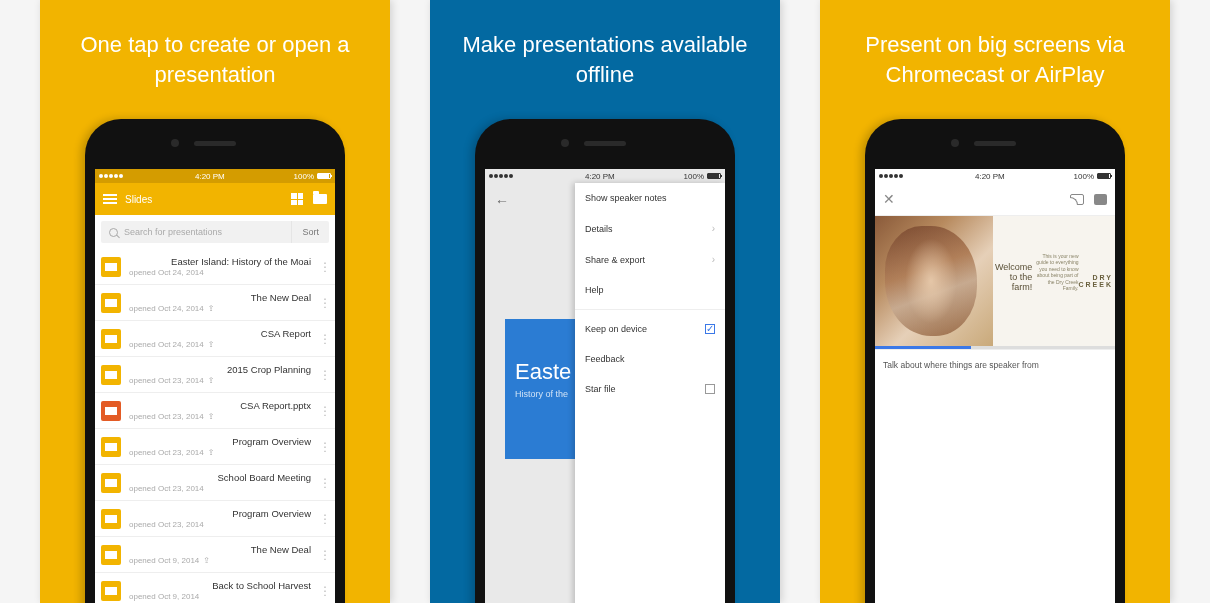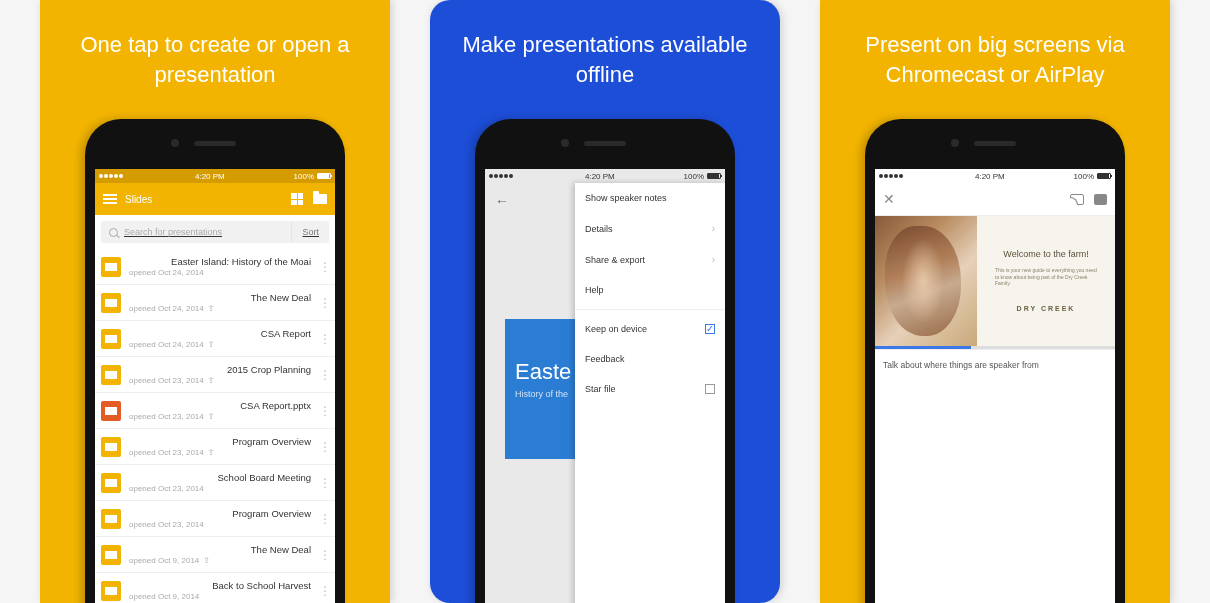--- a/index.html
+++ b/index.html
@@ -13,21 +13,21 @@
     padding: 0 40px;
   }
   .panel {
     width: 350px;
     height: 603px;
     background: #f2b400;
     position: relative;
     overflow: hidden;
     box-shadow: 2px 0 8px rgba(0,0,0,0.15);
   }
-  .panel:nth-child(2) { background: #1d4ed8; border-radius: 20px; }
+  .panel:nth-child(2) { background: #0369a1; }
   .panel:nth-child(3) { background: #f2b400; }
   .caption {
     color: #fff;
     text-align: center;
     font-size: 22px;
     font-weight: 300;
     line-height: 1.35;
     padding: 30px 20px 10px;
   }
   .phone {
@@ -85,21 +85,21 @@
   .appbar-left{display:flex;align-items:center;gap:8px;}
   .ham{width:14px;height:10px;position:relative;}
   .ham span,.ham::before,.ham::after{content:"";position:absolute;left:0;right:0;height:2px;background:#fff;}
   .ham::before{top:0}.ham span{top:4px}.ham::after{top:8px}
   .appbar-icons{display:flex;gap:10px;align-items:center;}
   .grid-icon{width:12px;height:12px;display:grid;grid-template-columns:1fr 1fr;grid-template-rows:1fr 1fr;gap:1px;}
   .grid-icon span{background:#fff;}
   .folder-icon{width:14px;height:10px;background:#fff;border-radius:1px;position:relative;}
   .folder-icon::before{content:"";position:absolute;top:-3px;left:0;width:6px;height:3px;background:#fff;border-radius:1px 1px 0 0;}
   .searchbar{
-    display:flex;margin:6px;background:#f1f1f1;border-radius:2px;text-decoration:underline;
+    display:flex;margin:6px;background:#f1f1f1;border-radius:2px;
   }
   .searchinput{flex:1;display:flex;align-items:center;gap:6px;padding:6px 8px;color:#aaa;font-size:9px;}
   .mag{width:9px;height:9px;border:1.3px solid #aaa;border-radius:50%;position:relative;}
   .mag::after{content:"";position:absolute;width:4px;height:1.3px;background:#aaa;right:-3px;bottom:-1px;transform:rotate(45deg);}
   .sortbtn{padding:6px 10px;font-size:9px;color:#777;border-left:1px solid #e5e5e5;}
   .list{}
   .row{display:flex;align-items:center;padding:7px 6px;border-bottom:1px solid #eee;gap:8px;}
   .ficon{width:20px;height:20px;background:#f2b400;border-radius:2px;position:relative;flex-shrink:0;}
   .ficon::after{content:"";position:absolute;left:4px;right:4px;top:6px;bottom:6px;background:#fff;}
   .ficon.pptx{background:#e35b25;}
@@ -131,21 +131,21 @@
   .s3top{display:flex;justify-content:space-between;align-items:center;padding:8px 8px;border-bottom:1px solid #eee;}
   .closex{font-size:14px;color:#888;}
   .s3icons{display:flex;gap:10px;color:#888;}
   .cast-icon{width:14px;height:11px;border:1.5px solid #888;border-radius:2px;position:relative;}
   .cast-icon::after{content:"";position:absolute;left:-1px;bottom:-1px;width:7px;height:7px;border:1.5px solid #888;border-left:none;border-bottom:none;border-radius:0 8px 0 0;background:#fff;}
   .chat-icon{width:13px;height:11px;background:#888;border-radius:2px;position:relative;}
   .chat-icon::after{content:"";position:absolute;left:3px;bottom:-3px;border:3px solid transparent;border-top-color:#888;}
   .s3slide{display:flex;height:130px;}
   .s3img{flex:1;background:linear-gradient(135deg,#8a5a3a 0%,#b78a5e 30%,#e6d0b8 60%,#c9a97a 100%);position:relative;}
   .s3img::after{content:"";position:absolute;inset:10px 16px 10px 10px;background:radial-gradient(ellipse 40% 55% at 50% 50%, rgba(230,200,170,.9), rgba(120,70,50,.3) 70%),linear-gradient(160deg,#7a4a2e,#c9986a 40%,#e9d5b8 60%,#a87a4e);border-radius:40% 50% 45% 50%;}
-  .s3text{flex:1;background:#f7f4ee;display:flex;flex-direction:column;align-items:center;justify-content:center;padding:18px;text-align:left;}
+  .s3text{flex:1;background:#f7f4ee;display:flex;flex-direction:row;align-items:center;justify-content:center;padding:2px;text-align:right;}
   .s3welcome{font-size:9px;color:#5a5037;font-weight:500;margin-bottom:8px;}
   .s3small{font-size:5px;color:#8a8468;line-height:1.3;margin-bottom:18px;}
   .s3brand{font-size:7px;letter-spacing:2px;color:#6a603e;font-weight:600;}
   .s3brandloc{font-size:4px;color:#a79d7a;margin-top:2px;}
   .s3slidebar{display:flex;justify-content:space-between;padding:8px 8px 4px;font-size:9px;color:#444;}
   .s3prog{height:3px;background:#ddd;position:relative;}
   .s3prog .fill{position:absolute;left:0;top:0;bottom:0;width:40%;background:#3b78e7;}
   .s3notes{padding:10px 8px;font-size:8.5px;color:#555;border-top:1px solid #eee;}
 </style>
 </head>

